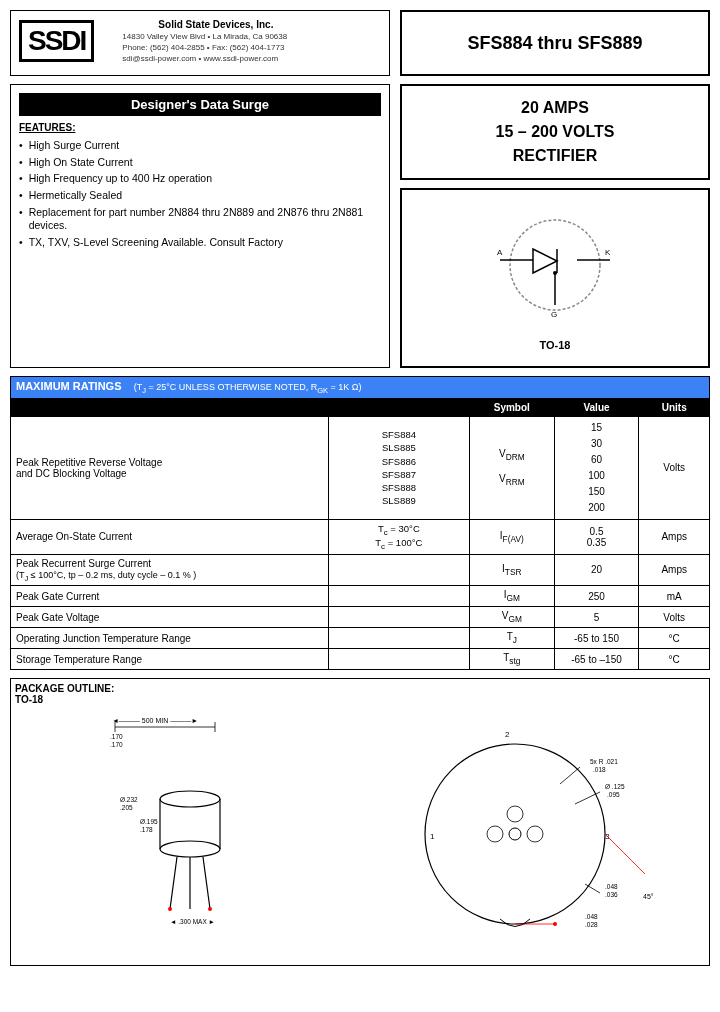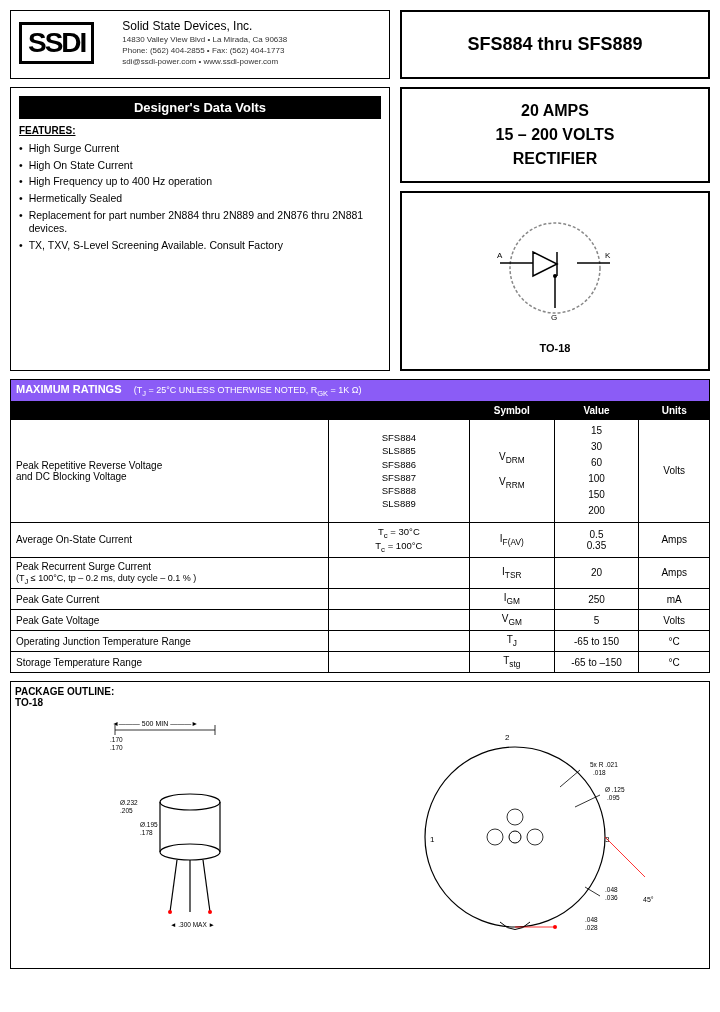--- a/index.html
+++ b/index.html
@@ -37,22 +37,23 @@
     .ssdi-logo {
       font-size: 28px;
       font-weight: 900;
       font-family: 'Arial Black', Arial, sans-serif;
       letter-spacing: -2px;
       color: #000;
       border: 3px solid #000;
       padding: 2px 6px;
     }
     .company-name {
-      font-size: 12px;
-      font-weight: normal;
+      font-size: 10px;
+      font-weight: bold;
+      margin-left: 36px;
     }
     .company-details {
       font-size: 8px;
       color: #333;
       margin-top: 2px;
     }
     .part-number-box {
       flex: 1;
       border: 2px solid #000;
       display: flex;
@@ -144,21 +145,21 @@
       border-collapse: collapse;
       margin-bottom: 8px;
       font-size: 10px;
     }
     .main-table th, .main-table td {
       border: 1px solid #000;
       padding: 3px 5px;
       vertical-align: middle;
     }
     .table-header {
-      background: #8b5cf6;
+      background: #3b82f6;
       color: #fff;
       font-size: 11px;
       font-weight: bold;
       padding: 4px 5px;
     }
     .table-header-cell {
       background: #000;
       color: #fff;
       text-align: center;
       font-weight: bold;
@@ -198,21 +199,21 @@
           <div class="company-details">Phone: (562) 404-2855  •  Fax: (562) 404-1773</div>
           <div class="company-details">sdi@ssdi-power.com  •  www.ssdi-power.com</div>
         </div>
       </div>
     </div>
     <div class="part-number-box">SFS884 thru SFS889</div>
   </div>
 
   <div class="features-section">
     <div class="features-box">
-      <div class="features-header">Designer's Data Volts</div>
+      <div class="features-header">Designer's Data Surge</div>
       <div class="features-title">FEATURES:</div>
       <ul class="features-list">
         <li>High Surge Current</li>
         <li>High On State Current</li>
         <li>High Frequency up to 400 Hz operation</li>
         <li>Hermetically Sealed</li>
         <li>Replacement for part number 2N884 thru 2N889 and 2N876 thru 2N881 devices.</li>
         <li>TX, TXV, S-Level Screening Available.  Consult Factory</li>
       </ul>
     </div>

